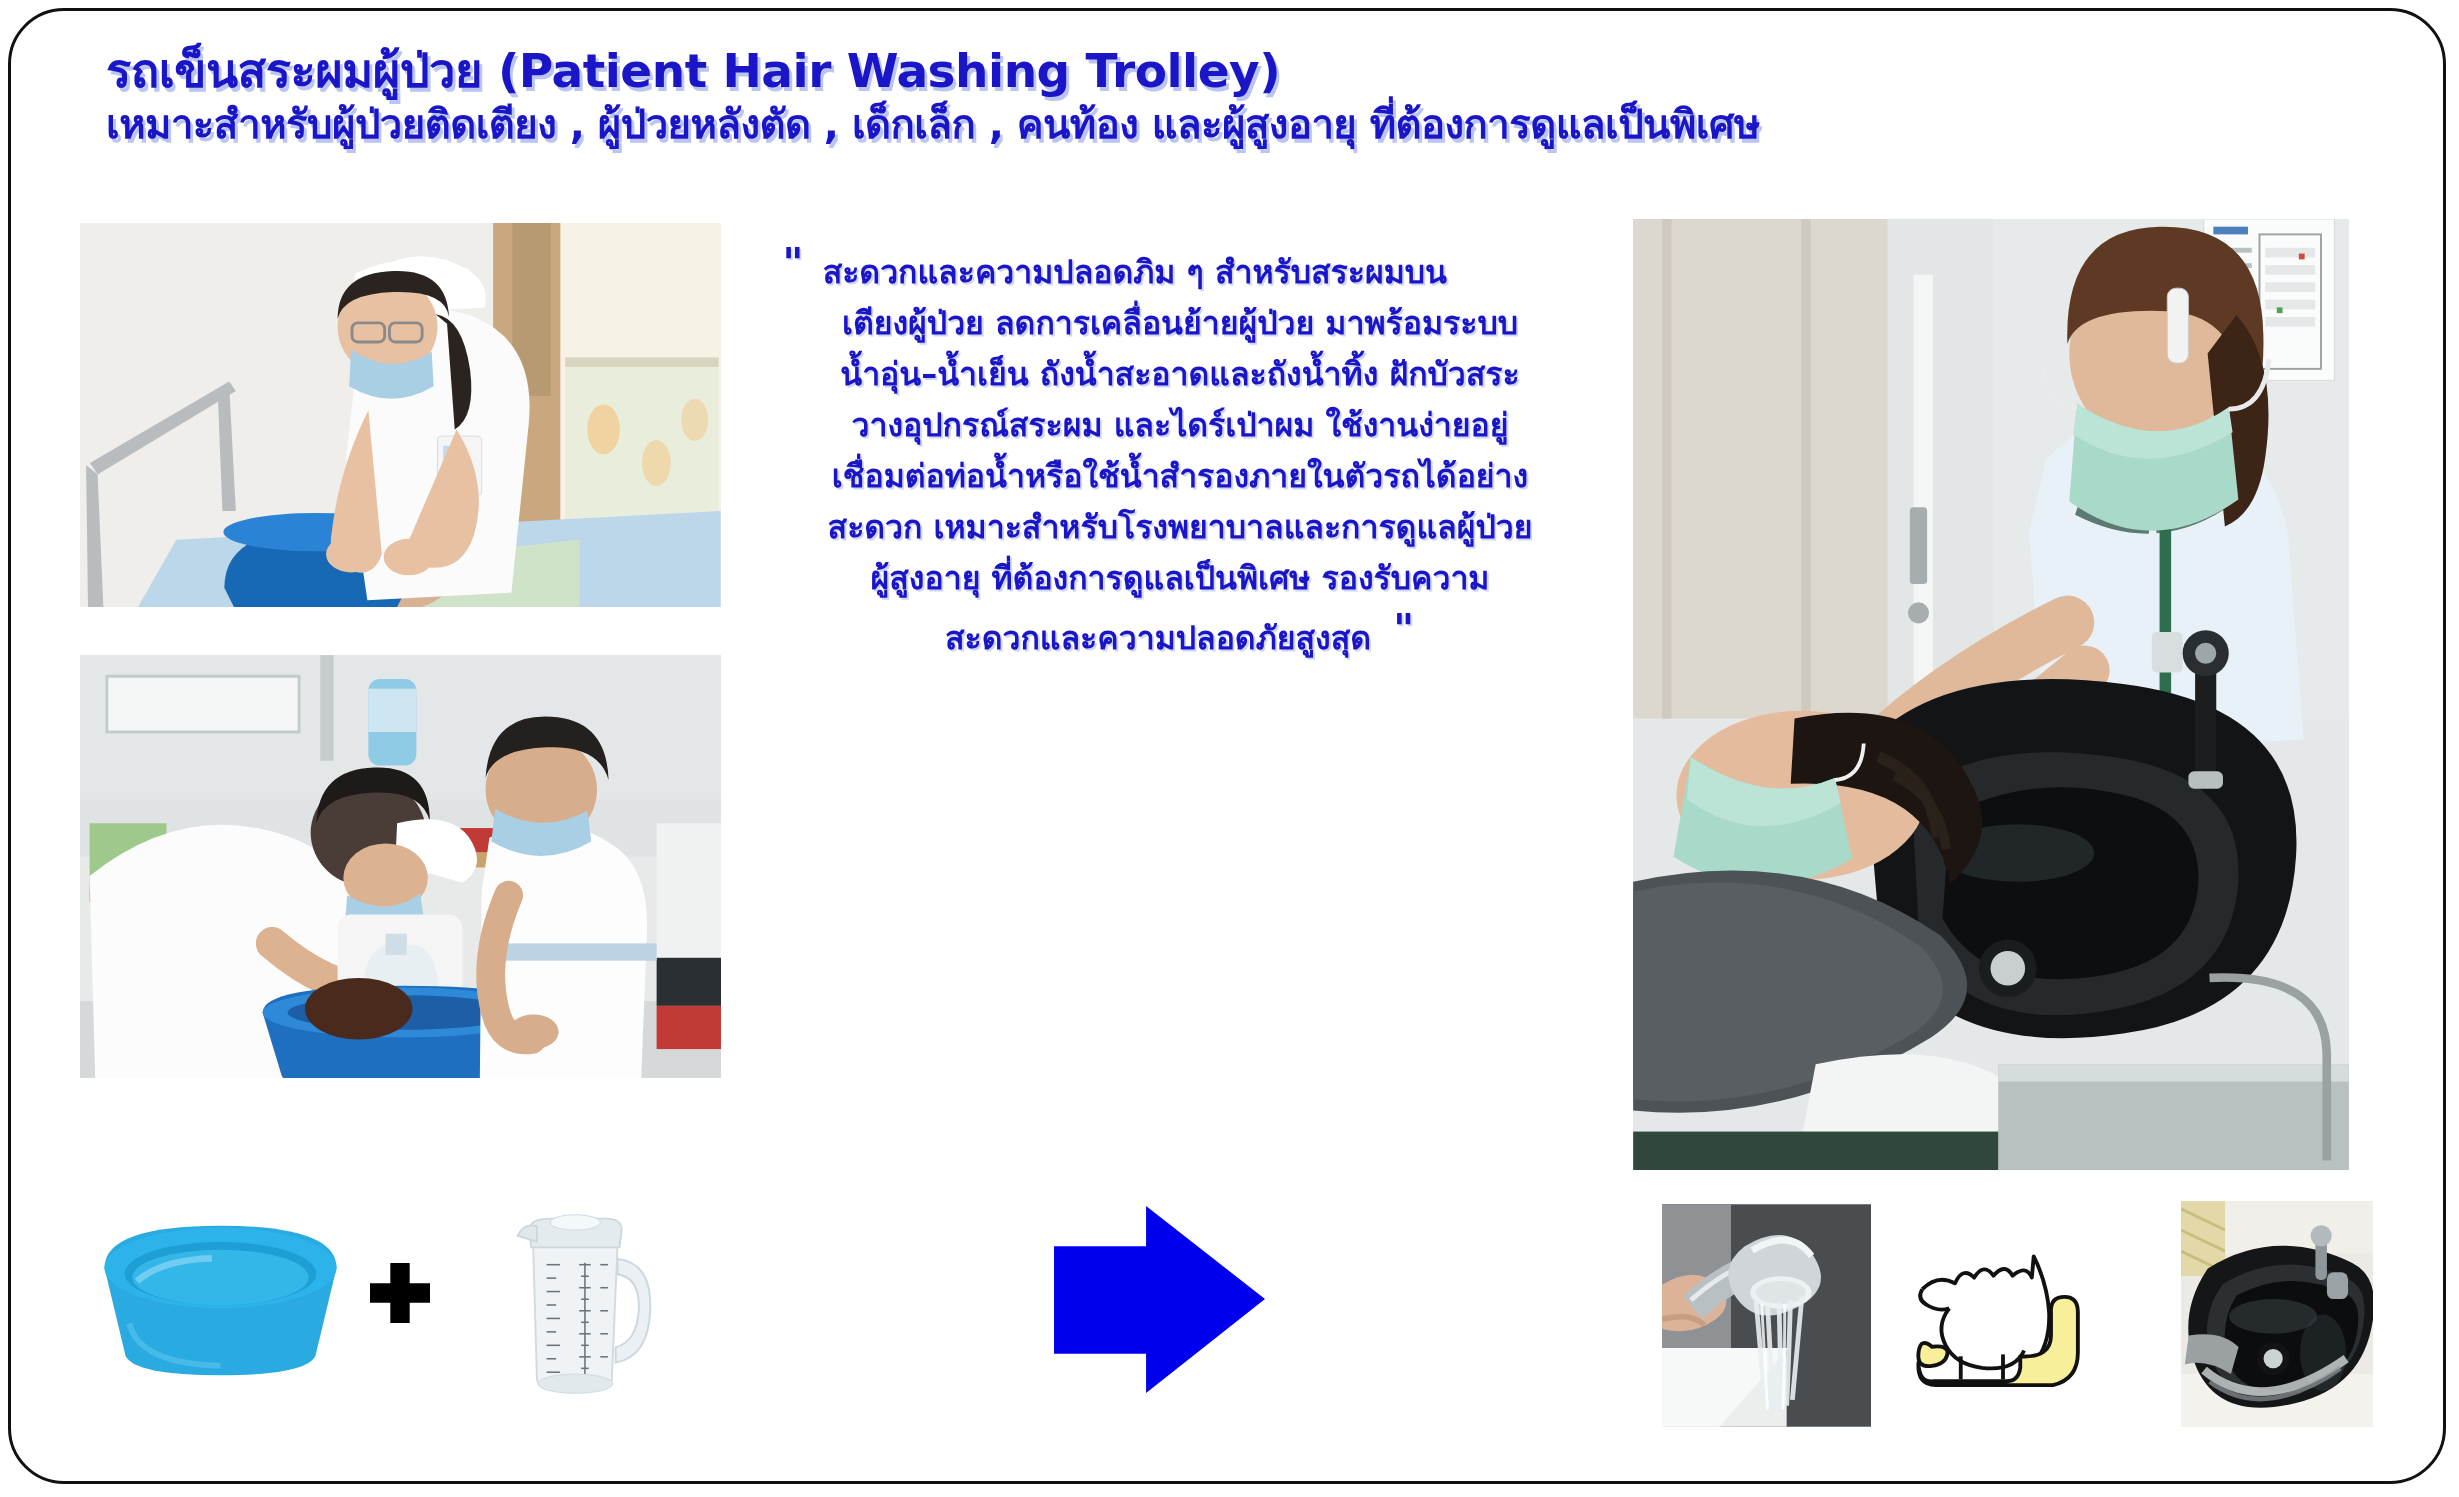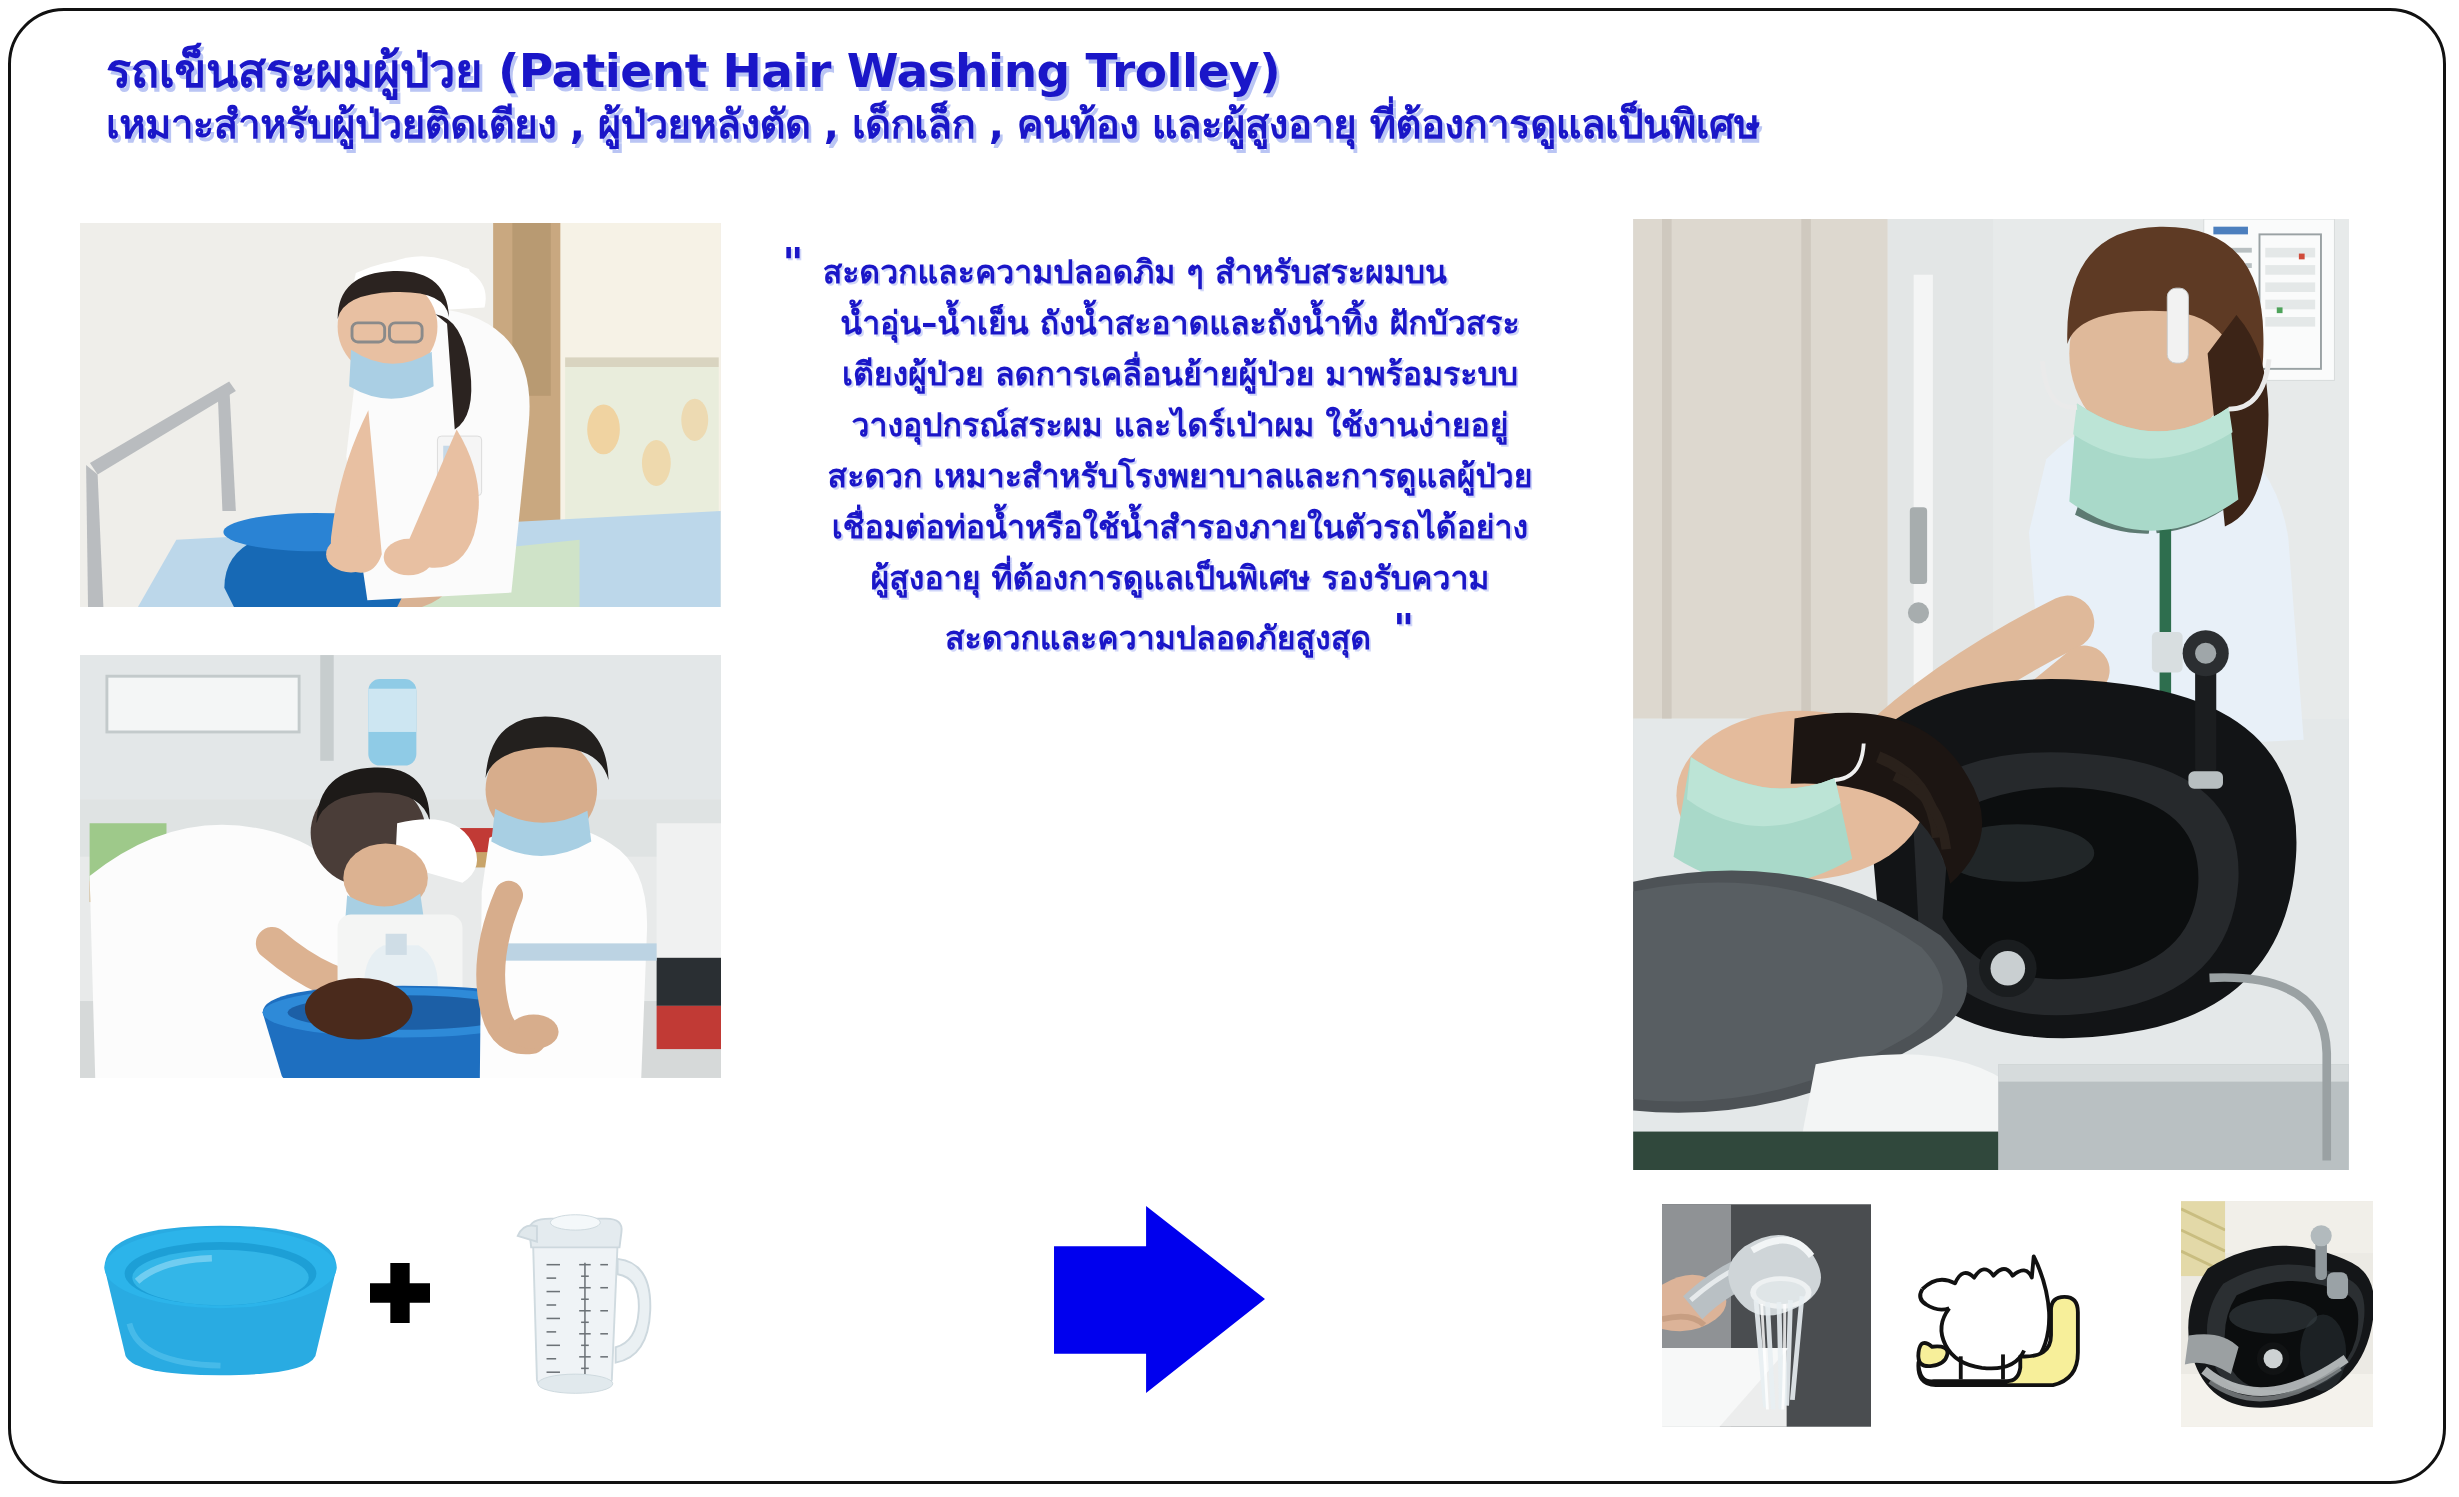--- a/index.html
+++ b/index.html
@@ -249,25 +249,25 @@
       <ellipse cx="480" cy="140" rx="58" ry="56" fill="#d7ad8c"></ellipse>
       <path d="M422 128 q4 -64 62 -64 q64 0 66 66 q-10 -36 -64 -34 q-56 2 -64 32 Z" fill="#23201e"></path>
       <path d="M432 160 q48 28 96 2 l4 32 q-52 30 -104 0 Z" fill="#a8cfe3"></path>
       <path d="M446 250 q-28 66 -14 120 q8 34 38 30" stroke="#d7ad8c" stroke-width="30" fill="none" stroke-linecap="round"></path>
       <ellipse cx="472" cy="392" rx="26" ry="18" fill="#d7ad8c"></ellipse>
     </svg>
   </div>
 
   <div class="quote-block">
     <span class="qline first"><span class="qm">"</span>&nbsp;&nbsp;<span>สะดวกและความปลอดภิม ๆ สำหรับสระผมบน</span></span>
+    <span class="qline">เตียงผู้ป่วย ลดการเคลื่อนย้ายผู้ป่วย มาพร้อมระบบ</span>
     <span class="qline">น้ำอุ่น–น้ำเย็น ถังน้ำสะอาดและถังน้ำทิ้ง ฝักบัวสระ</span>
-    <span class="qline">เตียงผู้ป่วย ลดการเคลื่อนย้ายผู้ป่วย มาพร้อมระบบ</span>
     <span class="qline">วางอุปกรณ์สระผม และไดร์เป่าผม ใช้งานง่ายอยู่</span>
+    <span class="qline">เชื่อมต่อท่อน้ำหรือใช้น้ำสำรองภายในตัวรถได้อย่าง</span>
     <span class="qline">สะดวก เหมาะสำหรับโรงพยาบาลและการดูแลผู้ป่วย</span>
-    <span class="qline">เชื่อมต่อท่อน้ำหรือใช้น้ำสำรองภายในตัวรถได้อย่าง</span>
     <span class="qline">ผู้สูงอายุ ที่ต้องการดูแลเป็นพิเศษ รองรับความ</span>
     <span class="qline last"><span>สะดวกและความปลอดภัยสูงสุด</span>&nbsp;&nbsp;<span class="qm">"</span></span>
   </div>
 
   <div class="photo-main">
     <svg width="716" height="951" viewBox="0 0 745 990">
       <rect width="745" height="990" fill="#e4e8e9"></rect>
 
       <rect x="0" y="0" width="745" height="520" fill="#e9ecec"></rect>
       <rect x="0" y="0" width="265" height="520" fill="#ddd8cf"></rect>

